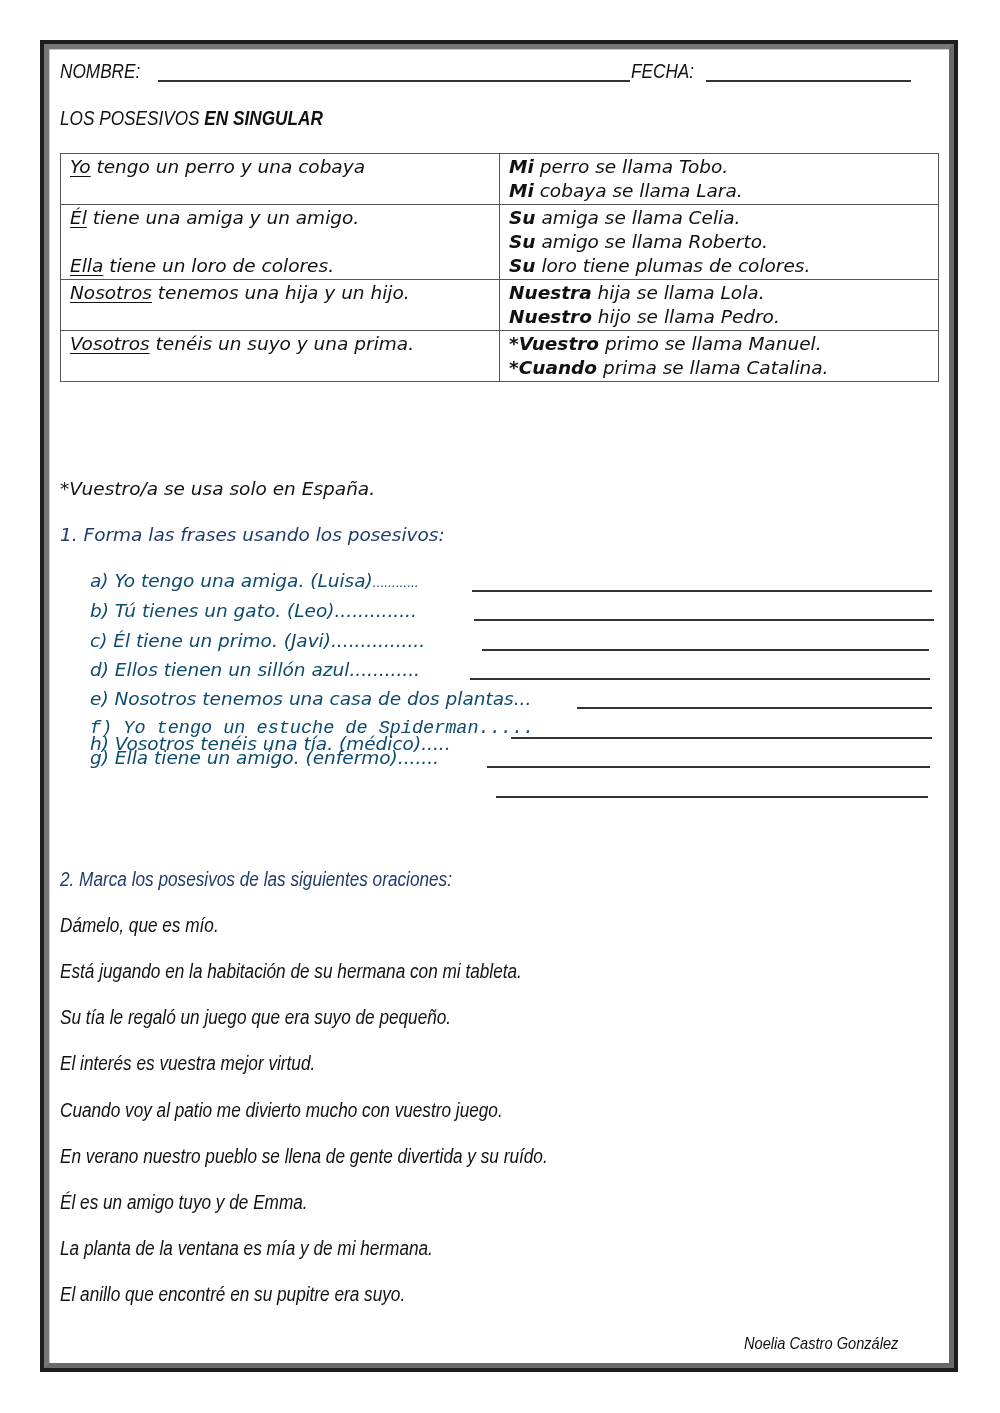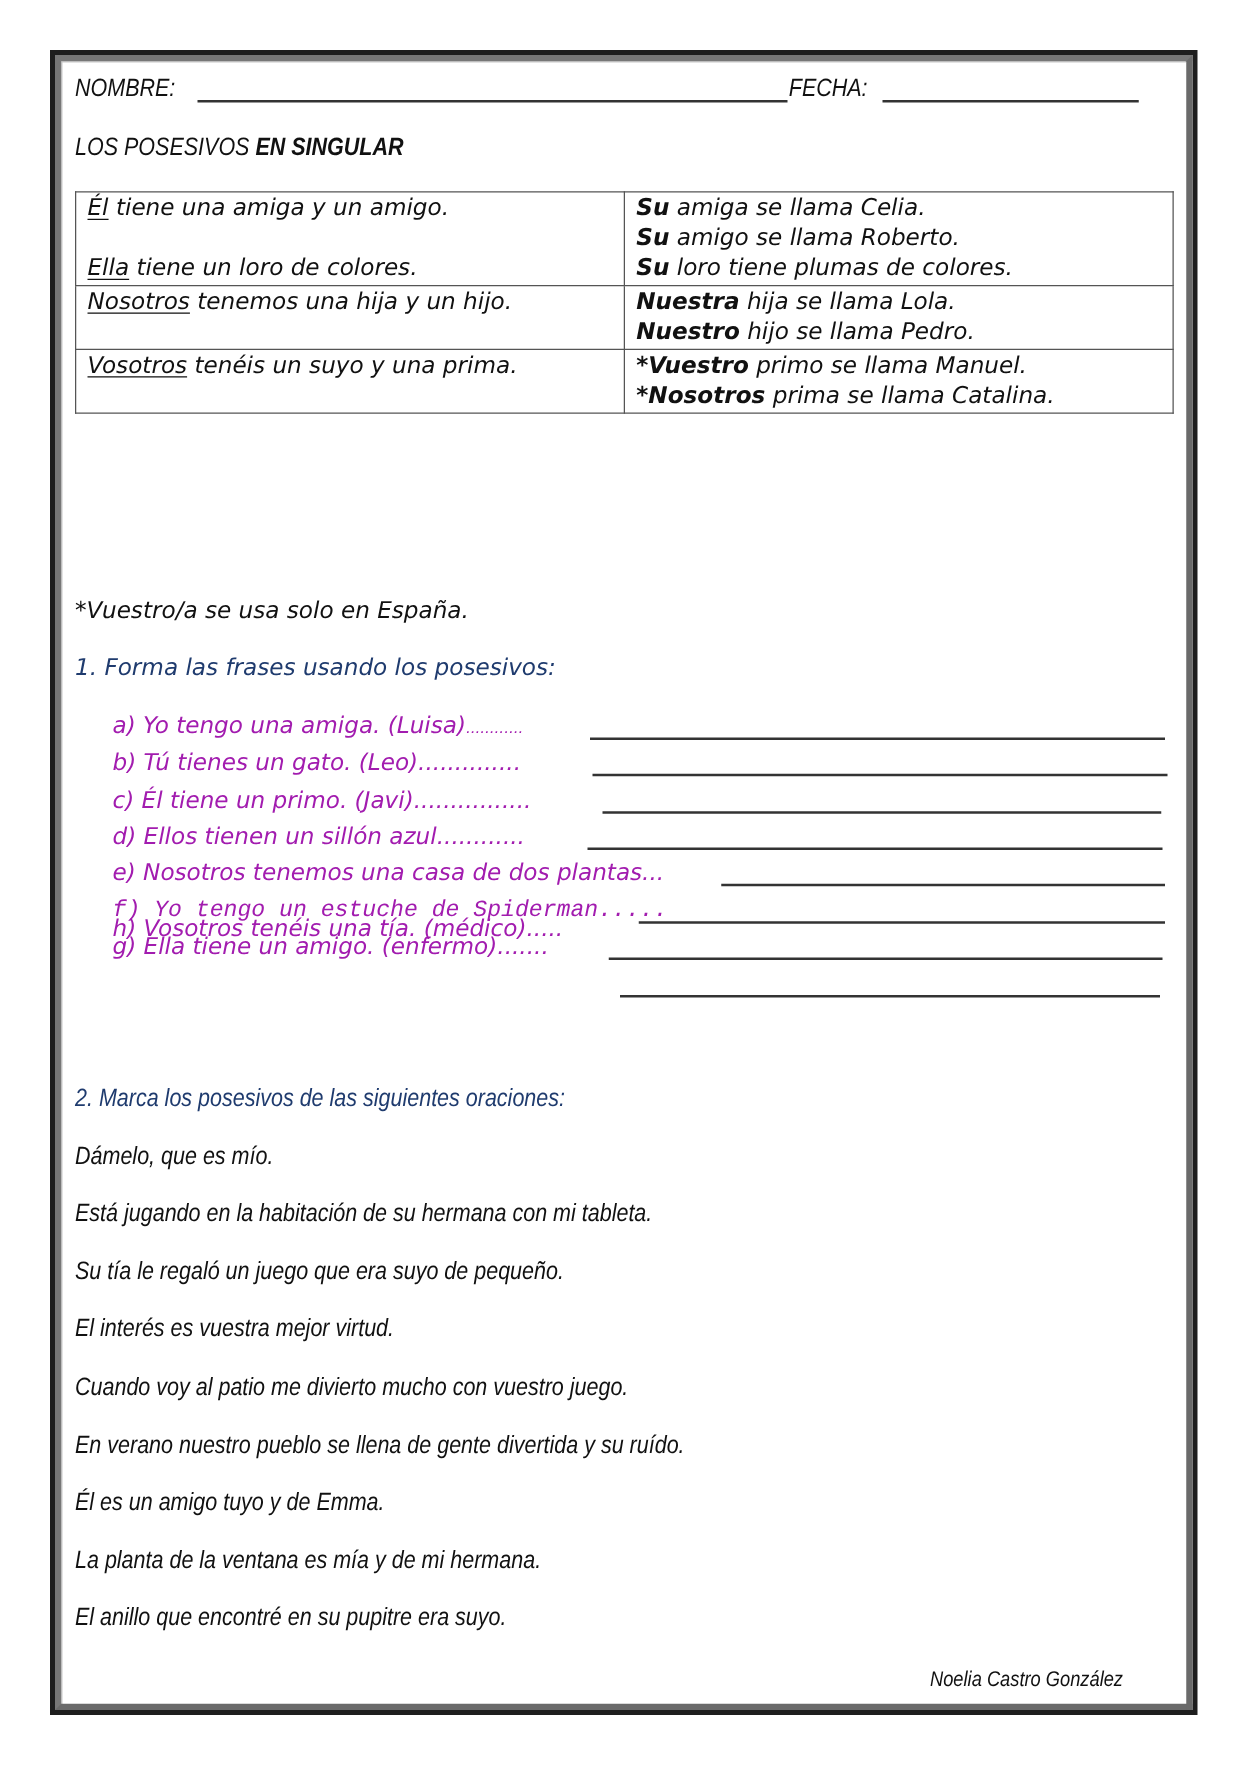--- a/index.html
+++ b/index.html
@@ -28,39 +28,48 @@
       font-family: "DejaVu Sans", sans-serif; font-style: italic; font-size: 18.5px; color: #111;
     }
     table.pos td {
       border: 1.5px solid #555;
       vertical-align: top;
       padding: 1px 8px 1px 9px;
       line-height: 24px;
     }
     table.pos td.left { width: 421px; }
     .line-row { display: block; white-space: nowrap; }
-    .ex-item { position: absolute; left: 90px; font-family: "DejaVu Sans", sans-serif; font-style: italic; font-size: 18.5px; color: #a21caf; white-space: nowrap; }
+    .ex-item { position: absolute; left: 90px; font-family: "DejaVu Sans", sans-serif; font-style: italic; font-size: 18.5px; color: #0c4a6e; white-space: nowrap; }
     .ex-line { position: absolute; height: 0; border-bottom: 2px solid #333; }
   </style>
 </head>
 <body>
 
 <div class="page">
   <div class="page-inner"></div>
 </div>
 
 <div class="txt narrow" style="left:60px; top:60px;">NOMBRE:</div>
 <div class="ex-line" style="left:158px; top:80px; width:472px;"></div>
 <div class="txt narrow" style="left:631px; top:60px;">FECHA:</div>
 <div class="ex-line" style="left:706px; top:80px; width:205px;"></div>
 
 <div class="txt narrow" style="left:60px; top:107px;"><span>LOS POSESIVOS </span><span class="b">EN SINGULAR</span></div>
 
 <table class="pos">
   <tbody>
+      <tr style="height:50px;">
+    <td class="left">
+      <span class="line-row"><span class="u">Yo</span><span> tengo un perro y una cobaya</span></span>
+    </td>
+    <td>
+      <span class="line-row"><span class="b">Mi</span><span> perro se llama Tobo.</span></span>
+      <span class="line-row"><span class="b">Mi</span><span> cobaya se llama Lara.</span></span>
+    </td>
+  </tr>
   <tr style="height:74px;">
     <td class="left">
       <span class="line-row"><span class="u">Él</span><span> tiene una amiga y un amigo.</span></span>
       <span class="line-row">&nbsp;</span>
       <span class="line-row"><span class="u">Ella</span><span> tiene un loro de colores.</span></span>
     </td>
     <td>
       <span class="line-row"><span class="b">Su</span><span> amiga se llama Celia.</span></span>
       <span class="line-row"><span class="b">Su</span><span> amigo se llama Roberto.</span></span>
       <span class="line-row"><span class="b">Su</span><span> loro tiene plumas de colores.</span></span>
@@ -74,21 +83,21 @@
       <span class="line-row"><span class="b">Nuestra</span><span> hija se llama Lola.</span></span>
       <span class="line-row"><span class="b">Nuestro</span><span> hijo se llama Pedro.</span></span>
     </td>
   </tr>
   <tr style="height:50px;">
     <td class="left">
       <span class="line-row"><span class="u">Vosotros</span><span> tenéis un suyo y una prima.</span></span>
     </td>
     <td>
       <span class="line-row"><span class="b">*Vuestro</span><span> primo se llama Manuel.</span></span>
-      <span class="line-row"><span class="b">*Nosotros</span><span> prima se llama Catalina.</span></span>
+      <span class="line-row"><span class="b">*Cuando</span><span> prima se llama Catalina.</span></span>
     </td>
   </tr>
 </tbody>
   </table>
 
 <div class="txt" style="left:60px; top:478px;">*Vuestro/a se usa solo en España.</div>
 
 <div class="txt blue" style="left:60px; top:524px;">1. Forma las frases usando los posesivos:</div>
 
 <div class="ex-item" style="top:570px;"><span>a) Yo tengo una amiga. (Luisa)</span><span style="font-size:12px;">............</span></div>

